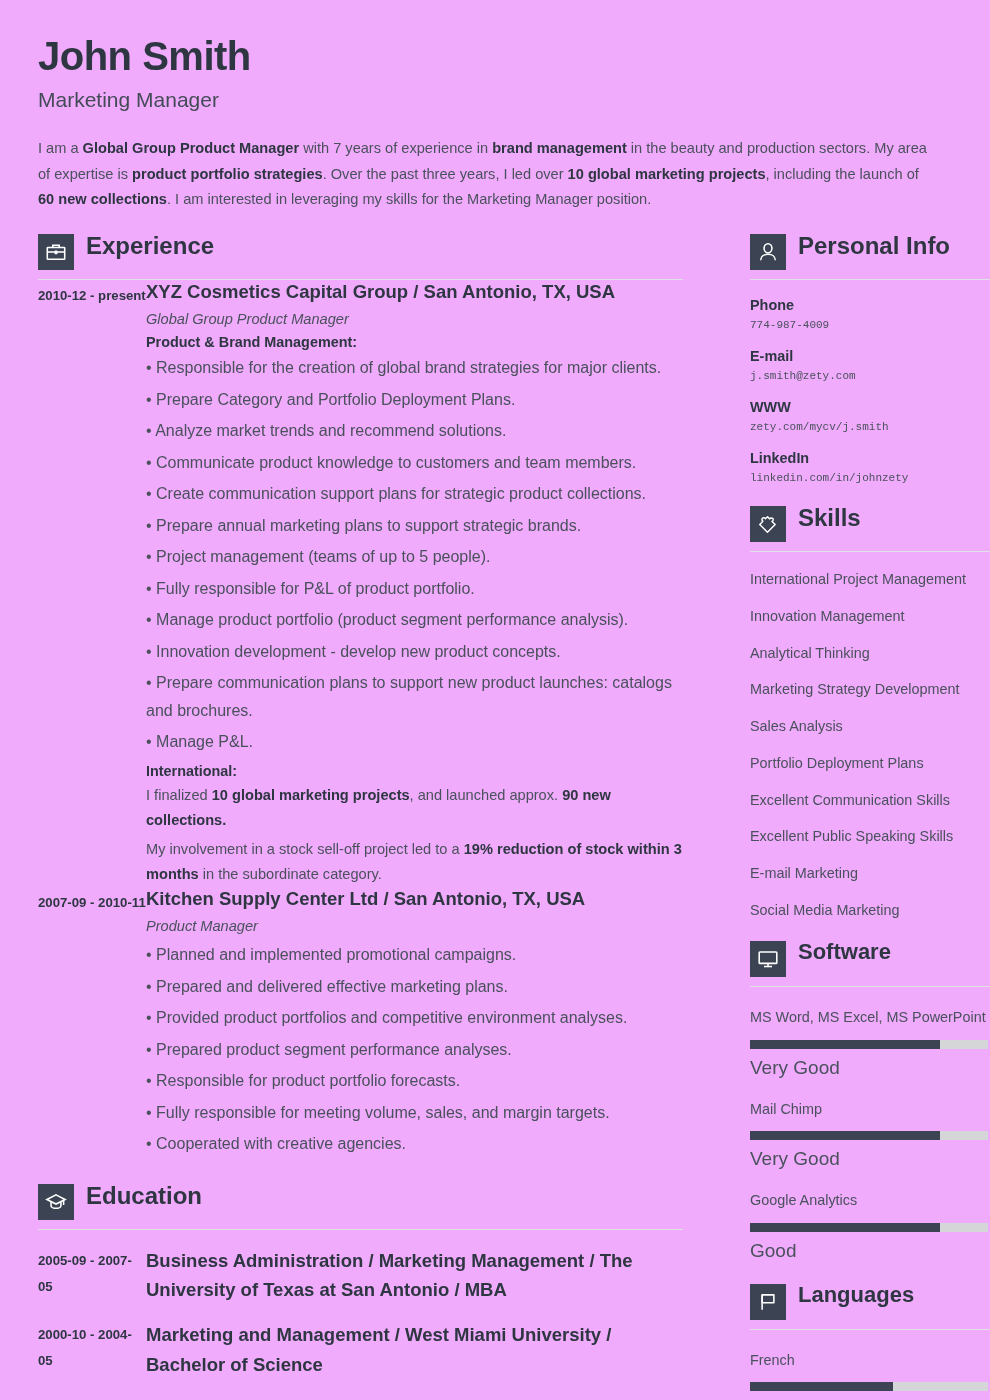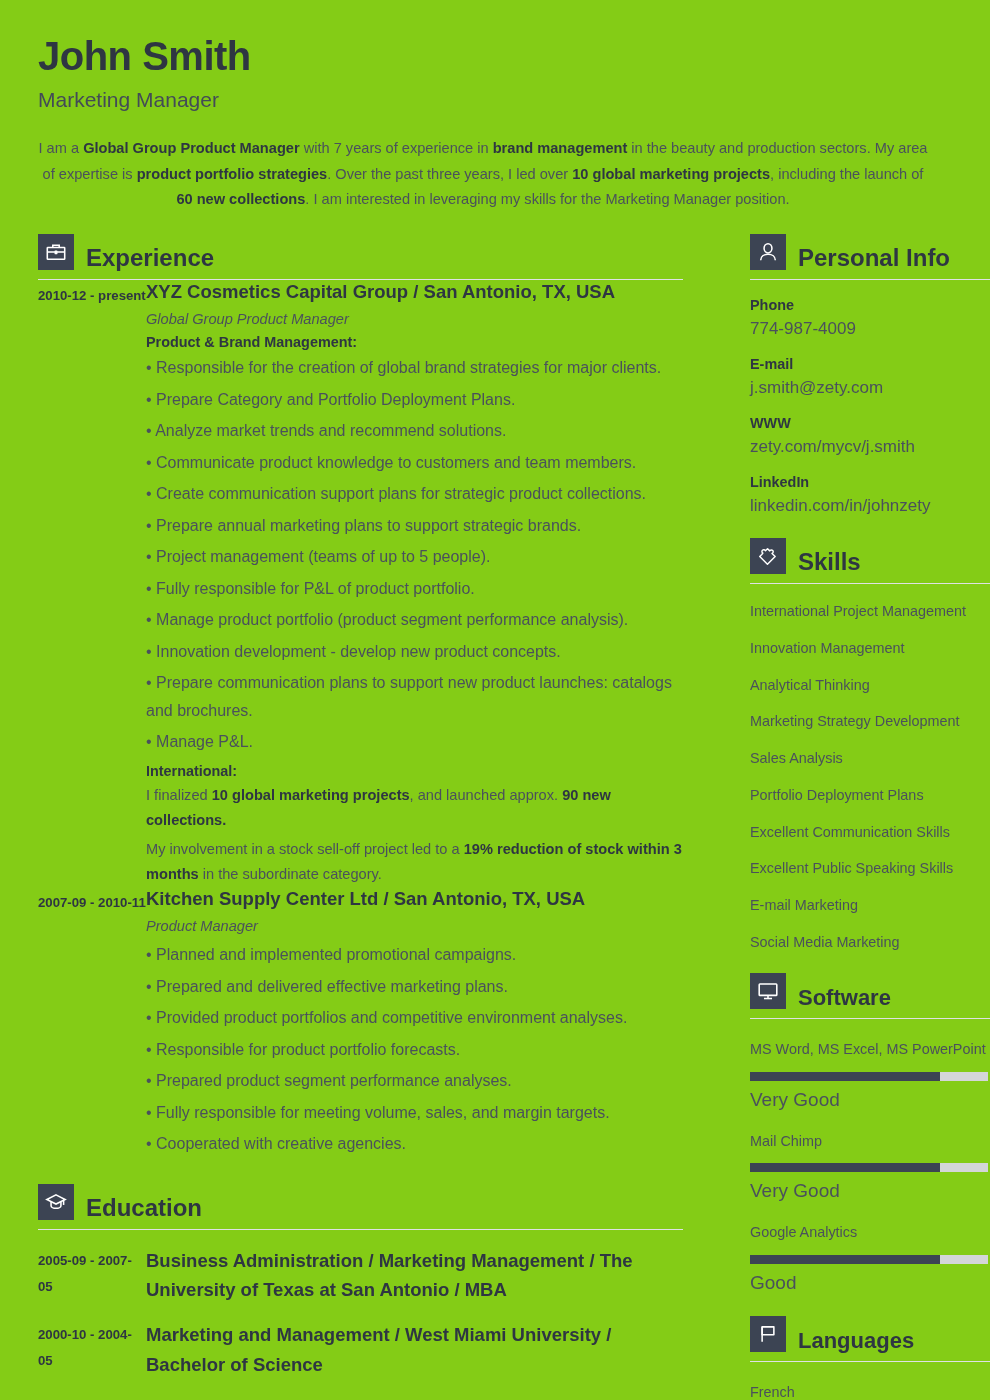--- a/index.html
+++ b/index.html
@@ -6,21 +6,21 @@
   html, body {
     width: 990px;
     height: 1400px;
     background: #f8f9fa;
     font-family: "Liberation Sans", sans-serif;
     color: #3c4451;
   }
   .page {
     width: 990px;
     height: 1400px;
-    background: #84cc16;
+    background: #f0abfc;
     padding: 34px 60px 0 38px;
     position: relative;
   }
 
   
   .name {
     font-size: 40px;
     font-weight: bold;
     color: #2e3642;
     letter-spacing: -0.5px;
@@ -31,37 +31,36 @@
     color: #434b57;
     margin-top: 9px;
     font-weight: normal;
   }
   .summary {
     margin-top: 24px;
     font-size: 14.6px;
     line-height: 1.77;
     color: #4a515c;
     max-width: 890px;
-    text-align: center;
   }
   .summary b { color: #2e3642; font-weight: bold; }
 
   
   .body {
     display: flex;
     margin-top: 21px;
     align-items: flex-start;
   }
   .col-main { width: 645px; flex: 0 0 645px; }
   .col-side { width: 240px; flex: 0 0 240px; margin-left: 67px; }
 
   
   .sec-head {
     display: flex;
-    align-items: flex-end;
+    align-items: flex-start;
     gap: 12px;
   }
   .sec-icon {
     width: 36px; height: 36px;
     background: #3c4453;
     display: flex;
     align-items: center;
     justify-content: center;
     flex: 0 0 36px;
   }
@@ -155,23 +154,24 @@
     background: #dfe1e4;
     margin-top: 9px;
   }
   .pi-label {
     font-size: 14.4px;
     font-weight: bold;
     color: #2e3642;
     margin-top: 17px;
   }
   .pi-value {
-    font-size: 17px;
+    font-size: 11px;
     color: #4a515c;
     margin-top: 6px;
+    font-family: Liberation Mono, monospace;
   }
   .skill-item {
     font-size: 14.4px;
     color: #4a515c;
     margin-top: 18px;
     line-height: 1.3;
   }
   .rated-name {
     font-size: 14.4px;
     color: #4a515c;
@@ -251,22 +251,22 @@
               </div>
             </div>
             <div class="entry">
               <div class="entry-dates">2007-09 - 2010-11</div>
               <div class="entry-body">
                 <div class="entry-org">Kitchen Supply Center Ltd / San Antonio, TX, USA</div>
                 <div class="entry-role">Product Manager</div>
                 <div class="bullet">• Planned and implemented promotional campaigns.</div>
                 <div class="bullet">• Prepared and delivered effective marketing plans.</div>
                 <div class="bullet">• Provided product portfolios and competitive environment analyses.</div>
+                <div class="bullet">• Prepared product segment performance analyses.</div>
                 <div class="bullet">• Responsible for product portfolio forecasts.</div>
-                <div class="bullet">• Prepared product segment performance analyses.</div>
                 <div class="bullet">• Fully responsible for meeting volume, sales, and margin targets.</div>
                 <div class="bullet">• Cooperated with creative agencies.</div>
               </div>
             </div>
           </div>
       </section>
 
       <div class="sec-spacer-lg"></div>
 
       <section>

